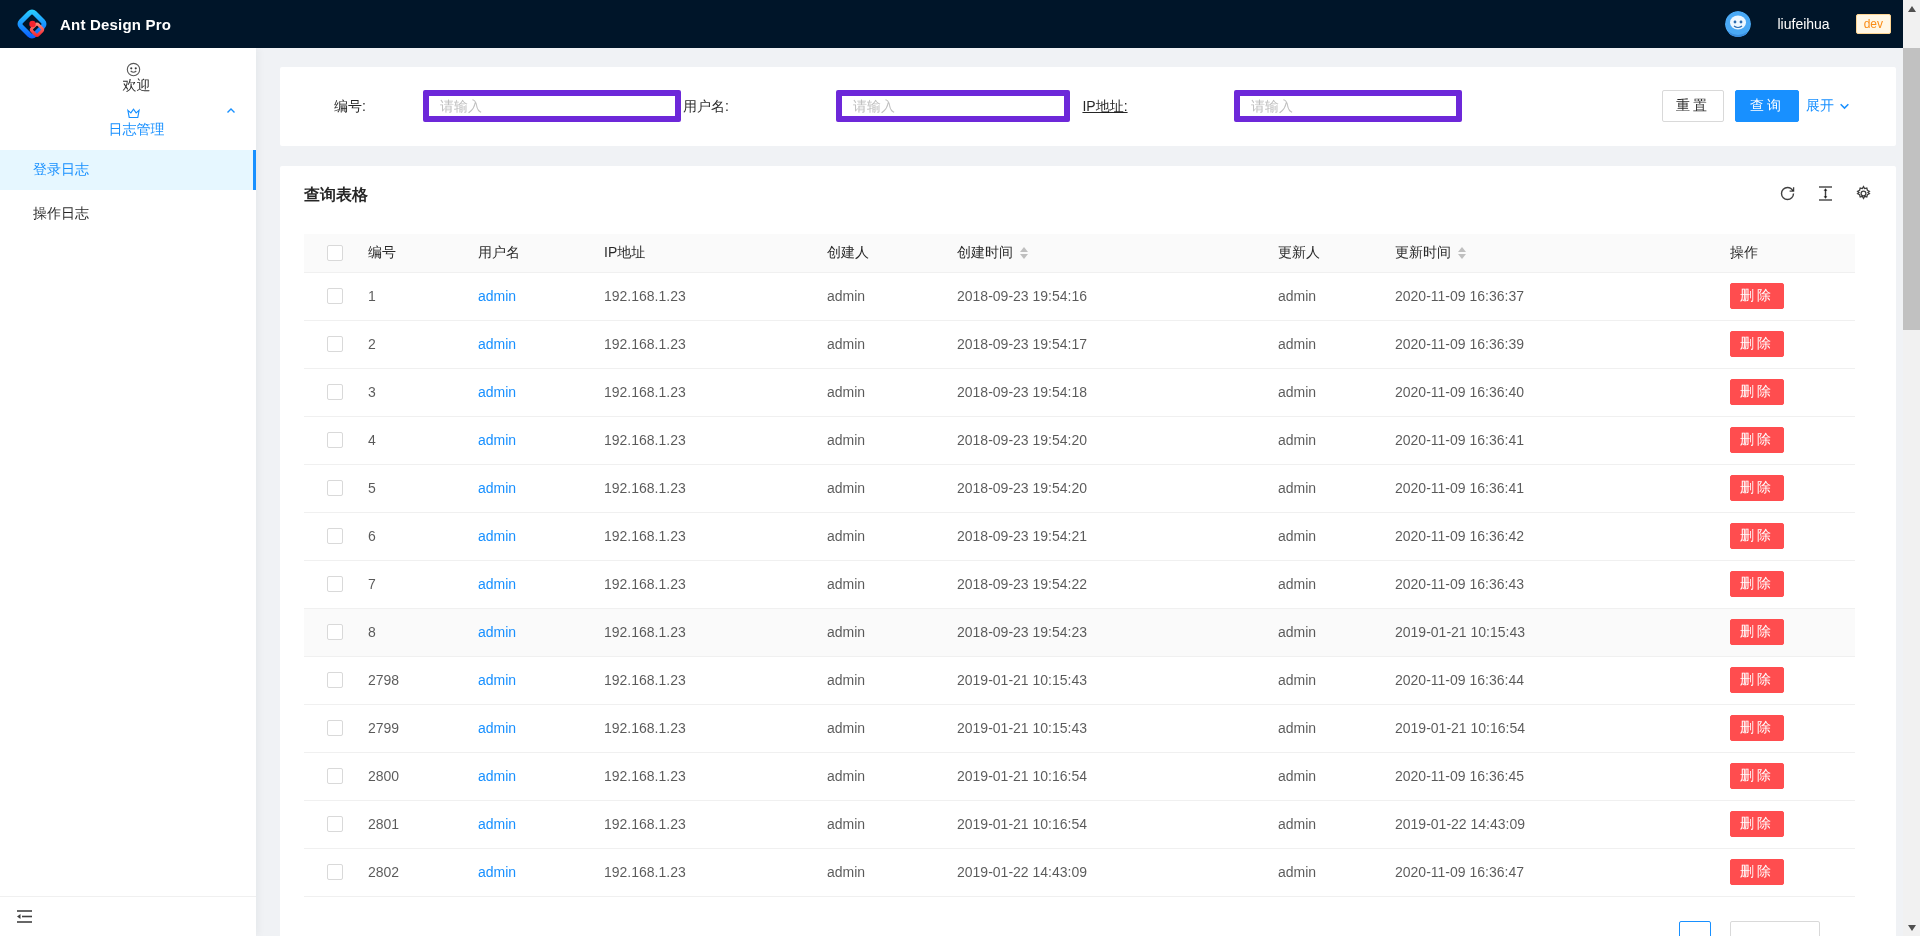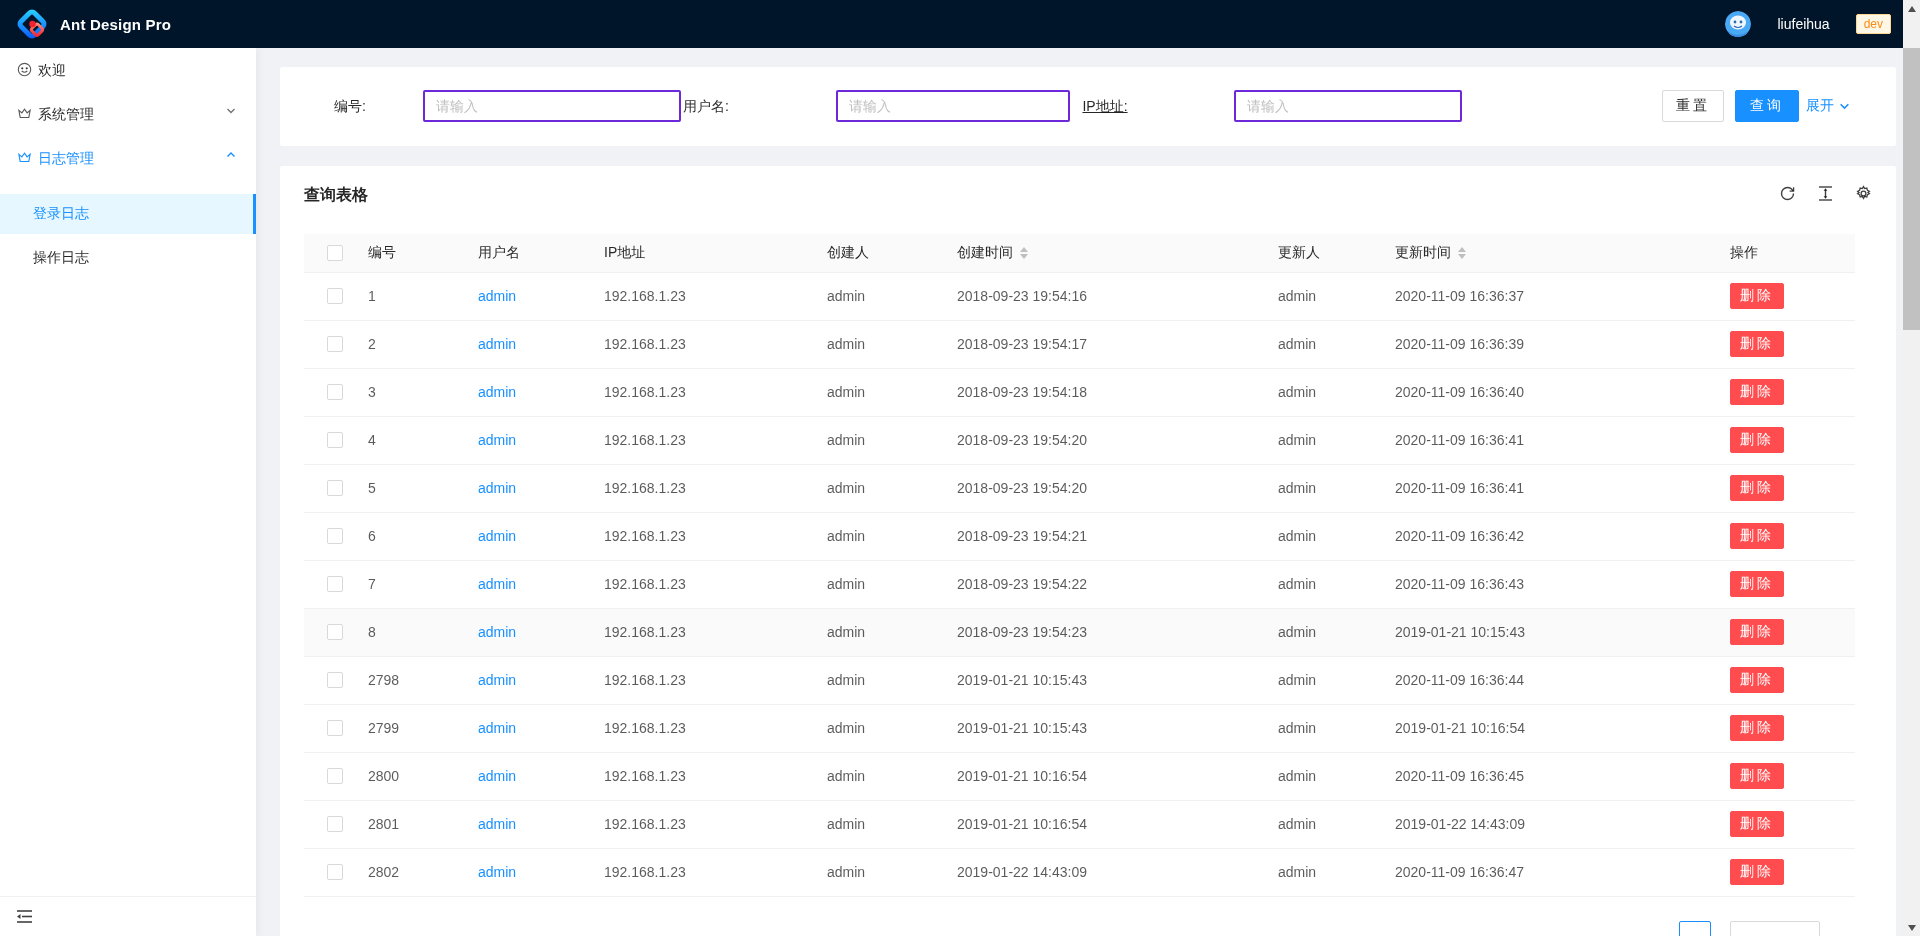--- a/index.html
+++ b/index.html
@@ -13,38 +13,38 @@
   .hdr-title { color:#fff; font-size:15px; font-weight:bold; margin-left:12px; letter-spacing:.2px; }
   .hdr-right { position:absolute; right:29px; top:0; height:48px; display:flex; align-items:center; gap:26px;justify-content:space-between; }
   .avatar { width:26px; height:26px; border-radius:50%; overflow:hidden; flex:0 0 26px; }
   .hdr-user { color:#fff; font-size:14px; }
   .tag-dev { background:#fff7e6; border:1px solid #ffd591; color:#fa8c16; font-size:12px; line-height:18px; padding:0 7px; border-radius:2px; }
 
   
   .body-row { display:flex; height:888px; }
   .sidebar { position:relative; width:256px; background:#fff; box-shadow:2px 0 8px rgba(29,35,41,.05); z-index:10; display:flex; flex-direction:column; }
   .menu { flex:1; padding-top:10px; }
-  .m-item { position:relative; height:40px; margin:4px 0; display:flex; padding-left:17px; color:rgba(0,0,0,.85); cursor:pointer; }
+  .m-item { position:relative; height:40px; margin:4px 0; display:flex; align-items:center; padding-left:17px; color:rgba(0,0,0,.85); cursor:pointer;flex-direction:column; }
   .m-item .mi-icon { width:15px; height:15px; margin-right:6px; color:rgba(0,0,0,.65); }
   .m-item.open, .m-item.open .mi-icon { color:#1890ff; }
   .m-chevron { position:absolute; right:20px; width:10px; height:10px; color:rgba(0,0,0,.55); }
   .m-item.open .m-chevron { color:#1890ff; }
   .m-sub { position:relative; height:40px; margin:4px 0; display:flex; align-items:center; padding-left:33px; color:rgba(0,0,0,.85); cursor:pointer; }
   .m-sub.selected { background:#e6f7ff; color:#1890ff; }
   .m-sub.selected::after { content:""; position:absolute; right:0; top:0; bottom:0; width:3px; background:#1890ff; }
   .side-foot { height:40px; border-top:1px solid #f0f0f0; display:flex; align-items:center; padding-left:16px; }
   .fold-icon { width:17px; height:17px; color:rgba(0,0,0,.75); cursor:pointer; }
 
   .content { flex:1; padding:19px 24px 0 24px; overflow:hidden; }
   .card { background:#fff; border-radius:2px; }
 
   
   .search-card { position:relative; height:79px; }
   .f-label { position:absolute; top:23px; height:32px; line-height:32px; text-align:center; color:rgba(0,0,0,.85); }
-  .f-input { position:absolute; top:23px; height:32px; border:2px solid #6d28d9; border-radius:2px; padding:0 11px; font-size:14px; color:rgba(0,0,0,.65); font-family:inherit; }
+  .f-input { position:absolute; top:23px; height:32px; border:6px solid #6d28d9; border-radius:2px; padding:0 11px; font-size:14px; color:rgba(0,0,0,.65); font-family:inherit; }
   .f-input::placeholder { color:#bfbfbf; }
   .lab-1 { left:0;   width:140px; } .inp-1 { left:143px; width:258px; }
   .lab-2 { left:300px; width:252px; } .inp-2 { left:556px; width:234px; }
   .lab-3 { left:700px; width:250px;text-decoration:underline; } .inp-3 { left:954px; width:228px; }
   .btn { height:32px; border-radius:2px; font-size:14px; font-family:inherit; cursor:pointer; letter-spacing:3px; }
   .btn-reset { position:absolute; left:1382px; top:23px; width:62px; background:#fff; border:1px solid #d9d9d9; color:rgba(0,0,0,.85); }
   .btn-query { position:absolute; left:1455px; top:23px; width:64px; background:#1890ff; border:1px solid #1890ff; color:#fff; }
   .expand-link { position:absolute; left:1526px; top:23px; height:32px; display:flex; align-items:center; gap:5px; color:#1890ff; cursor:pointer; }
   .expand-link svg { width:11px; height:11px; }
 
@@ -127,29 +127,20 @@
         <div class="m-item">
           <svg class="mi-icon" viewBox="0 0 16 16" fill="none" stroke="currentColor" stroke-width="1.2">
             <circle cx="8" cy="8" r="6.6"></circle>
               <circle cx="5.6" cy="6.7" r=".6" fill="currentColor"></circle>
               <circle cx="10.4" cy="6.7" r=".6" fill="currentColor"></circle>
               <path d="M5 9.6 q3 2.6 6 0"></path>
           </svg>
           <span>欢迎</span>
         </div>
 
-        <div class="m-item">
-          <svg class="mi-icon" viewBox="0 0 16 16" fill="none" stroke="currentColor" stroke-width="1.2">
-            <path d="M2 4.6 L5.2 7.4 L8 3.4 L10.8 7.4 L14 4.6 L12.6 12.2 H3.4 Z"></path>
-          </svg>
-          <span>系统管理</span>
-          <svg class="m-chevron" viewBox="0 0 10 10" fill="none" stroke="currentColor" stroke-width="1.4">
-              <path d="M1.5 3 L5 6.5 L8.5 3"></path>
-            </svg>
-        </div>
 
         <div class="m-item open">
           <svg class="mi-icon" viewBox="0 0 16 16" fill="none" stroke="currentColor" stroke-width="1.2">
             <path d="M2 4.6 L5.2 7.4 L8 3.4 L10.8 7.4 L14 4.6 L12.6 12.2 H3.4 Z"></path>
           </svg>
           <span>日志管理</span>
           <svg class="m-chevron" viewBox="0 0 10 10" fill="none" stroke="currentColor" stroke-width="1.4">
               <path d="M1.5 6.5 L5 3 L8.5 6.5"></path>
             </svg>
         </div>

